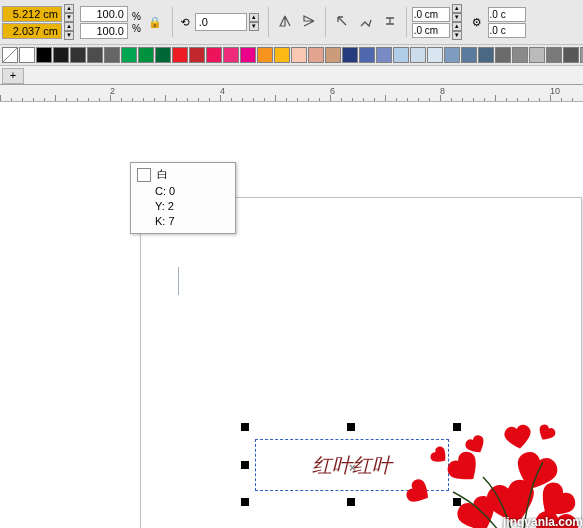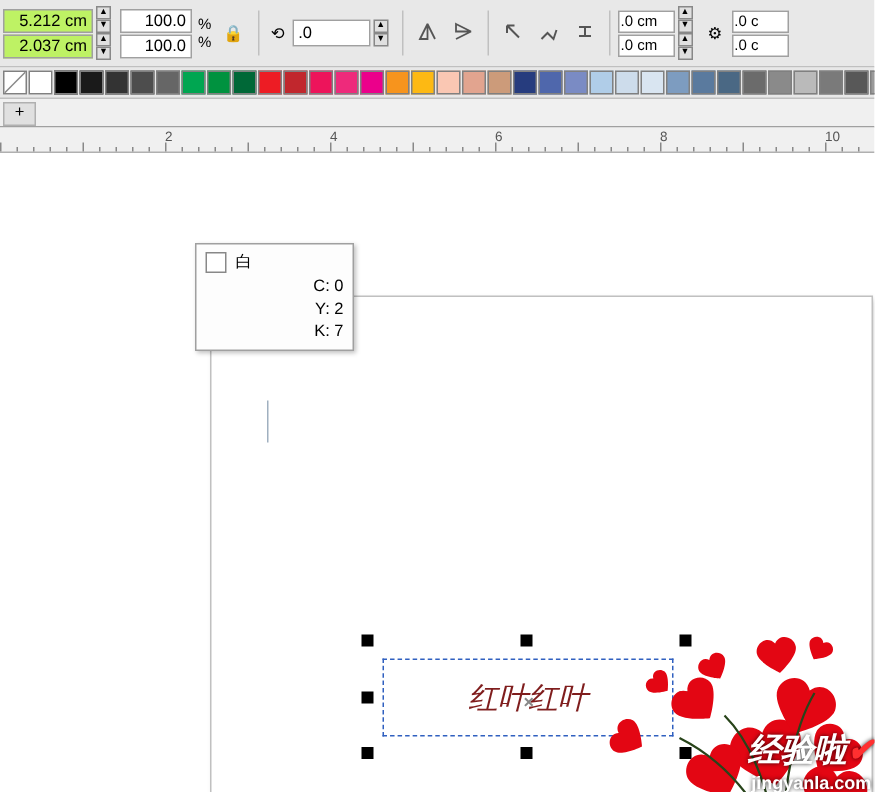--- a/index.html
+++ b/index.html
@@ -17,21 +17,21 @@
   background: #e8e8e8;
   border-bottom: 1px solid #c0c0c0;
   height: 44px;
   display: flex;
   align-items: center;
   padding: 0 2px;
   gap: 2px;
 }
 .dim-group { display: flex; flex-direction: column; gap: 1px; }
 .dim-input {
-  background: #bef264;
+  background: #eab308;
   border: 1px solid #a0a0a0;
   padding: 1px 3px;
   font-size: 11px;
   width: 52px;
   text-align: right;
 }
 .scale-group { display: flex; flex-direction: column; gap: 1px; }
 .scale-input {
   background: #fff;
   border: 1px solid #a0a0a0;
@@ -140,21 +140,21 @@
   width: 92px;
   background: #fdfdfd;
   border: 1px solid #a0a0a0;
   padding: 4px 6px;
   font-size: 11px;
   z-index: 50;
   box-shadow: 1px 1px 3px rgba(0,0,0,0.25);
 }
 .tooltip-row1 { display:flex; align-items:center; gap:6px; margin-bottom:2px;}
 .tooltip .sw { width:12px; height:12px; border:1px solid #888; }
-.tooltip .val { text-align:right; padding-left:18px; line-height:15px;}
+.tooltip .val { text-align:left; padding-left:18px; line-height:15px;}
 .tooltip-line {
   position:absolute;
   left:178px; top:165px;
   width:1px; height:28px;
   background:#a0b0c0;
 }
 
 .selection {
   position: absolute;
   left: 245px;
@@ -444,17 +444,16 @@
         <use href="#hp" transform="translate(110,100) scale(1.6) rotate(-25)"></use>
         <use href="#hp" transform="translate(195,100) scale(1.8) rotate(10)"></use>
       </g>
       <g stroke="#28441a" stroke-width="1.5" fill="none">
         <path d="M170 130 Q160 90 140 70"></path>
         <path d="M180 130 Q185 80 200 55"></path>
         <path d="M160 130 Q140 100 110 85"></path>
       </g>
     </svg>
     <div class="watermark">
-      <div class="big"><span>经验啦</span><span class="chk">✔</span></div>
       <div class="small">jingyanla.com</div>
     </div>
   </div>
 </div>
 
 </body></html>

